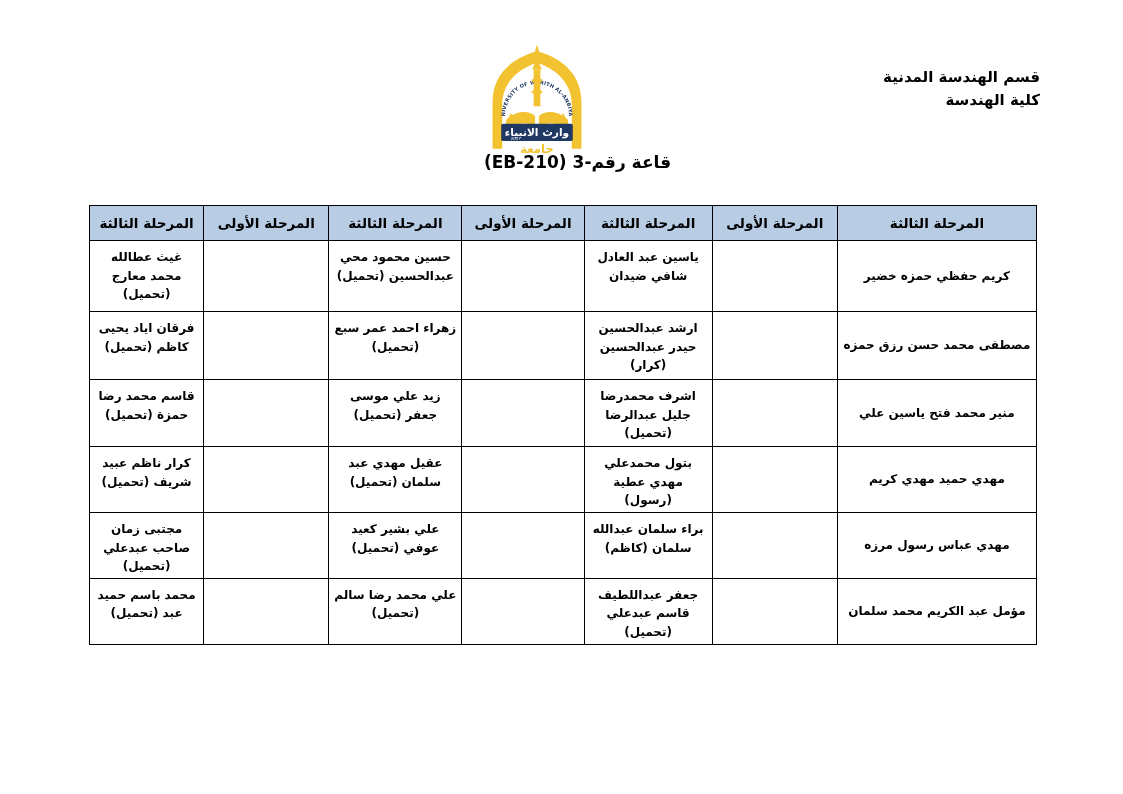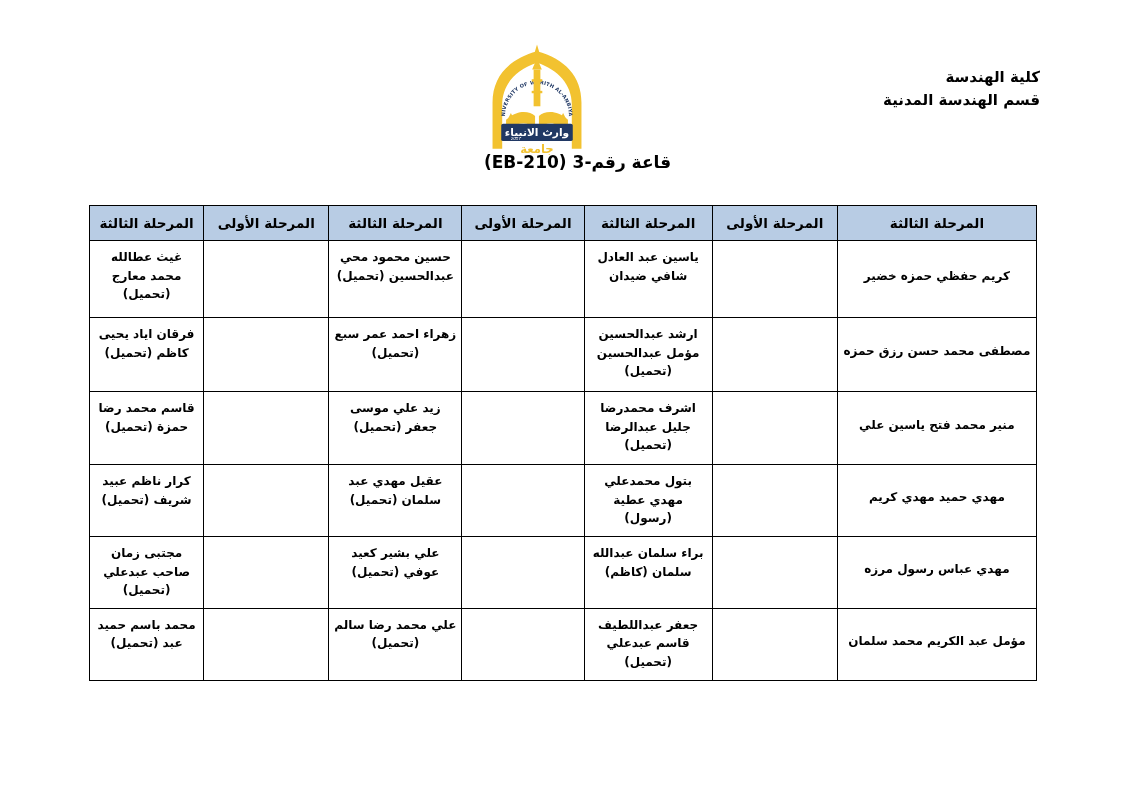--- a/index.html
+++ b/index.html
@@ -58,40 +58,40 @@
     overflow:hidden;
   }
   table.seating th{
     height:30px;
     font-size:13.5px;
     padding:2px 4px;
   }
   table.seating td{
     font-size:12px;
     line-height:1.55;
-    padding:7px 5px 8px;
+    padding:7px 5px 2px;
     vertical-align:top;
   }
   
   table.seating td:first-child{vertical-align:middle;padding-top:2px;}
   tbody tr:nth-child(1) td{height:61px;}
   tbody tr:nth-child(2) td{height:58px;}
   tbody tr:nth-child(3) td{height:57px;}
   tbody tr:nth-child(4) td{height:56px;}
   tbody tr:nth-child(5) td{height:54px;}
   tbody tr:nth-child(6) td{height:56px;}
 </style>
 </head>
 <body>
 
 <div class="page">
 
   <div class="org-block">
+    <div>قسم الهندسة المدنية</div>
     <div>كلية الهندسة</div>
-    <div>قسم الهندسة المدنية</div>
   </div>
 
   <div class="logo-wrap">
     <svg viewBox="0 0 120 115" xmlns="http://www.w3.org/2000/svg">
 
       <polygon points="60,0 56.5,12 63.5,12" fill="#F2C230"></polygon>
 
       <path d="M14,108 V60 C14,33 31,15 60,7 C89,15 106,33 106,60 V108 H96 V62 C96,42 82,26 60,19 C38,26 24,42 24,62 V108 Z" fill="#F2C230"></path>
 
       <defs>
@@ -150,21 +150,21 @@
             <td></td>
             <td>ياسين عبد العادل شافي ضيدان</td>
             <td></td>
             <td>حسين محمود محي عبدالحسين (تحميل)</td>
             <td></td>
             <td>غيث عطالله محمد معارج (تحميل)</td>
           </tr>
           <tr>
             <td>مصطفى محمد حسن رزق حمزه</td>
             <td></td>
-            <td>ارشد عبدالحسين مؤمل عبدالحسين (تحميل)</td>
+            <td>ارشد عبدالحسين حيدر عبدالحسين (كرار)</td>
             <td></td>
             <td>زهراء احمد عمر سبع (تحميل)</td>
             <td></td>
             <td>فرقان اياد يحيى كاظم (تحميل)</td>
           </tr>
           <tr>
             <td>منير محمد فتح ياسين علي</td>
             <td></td>
             <td>اشرف محمدرضا جليل عبدالرضا (تحميل)</td>
             <td></td>

